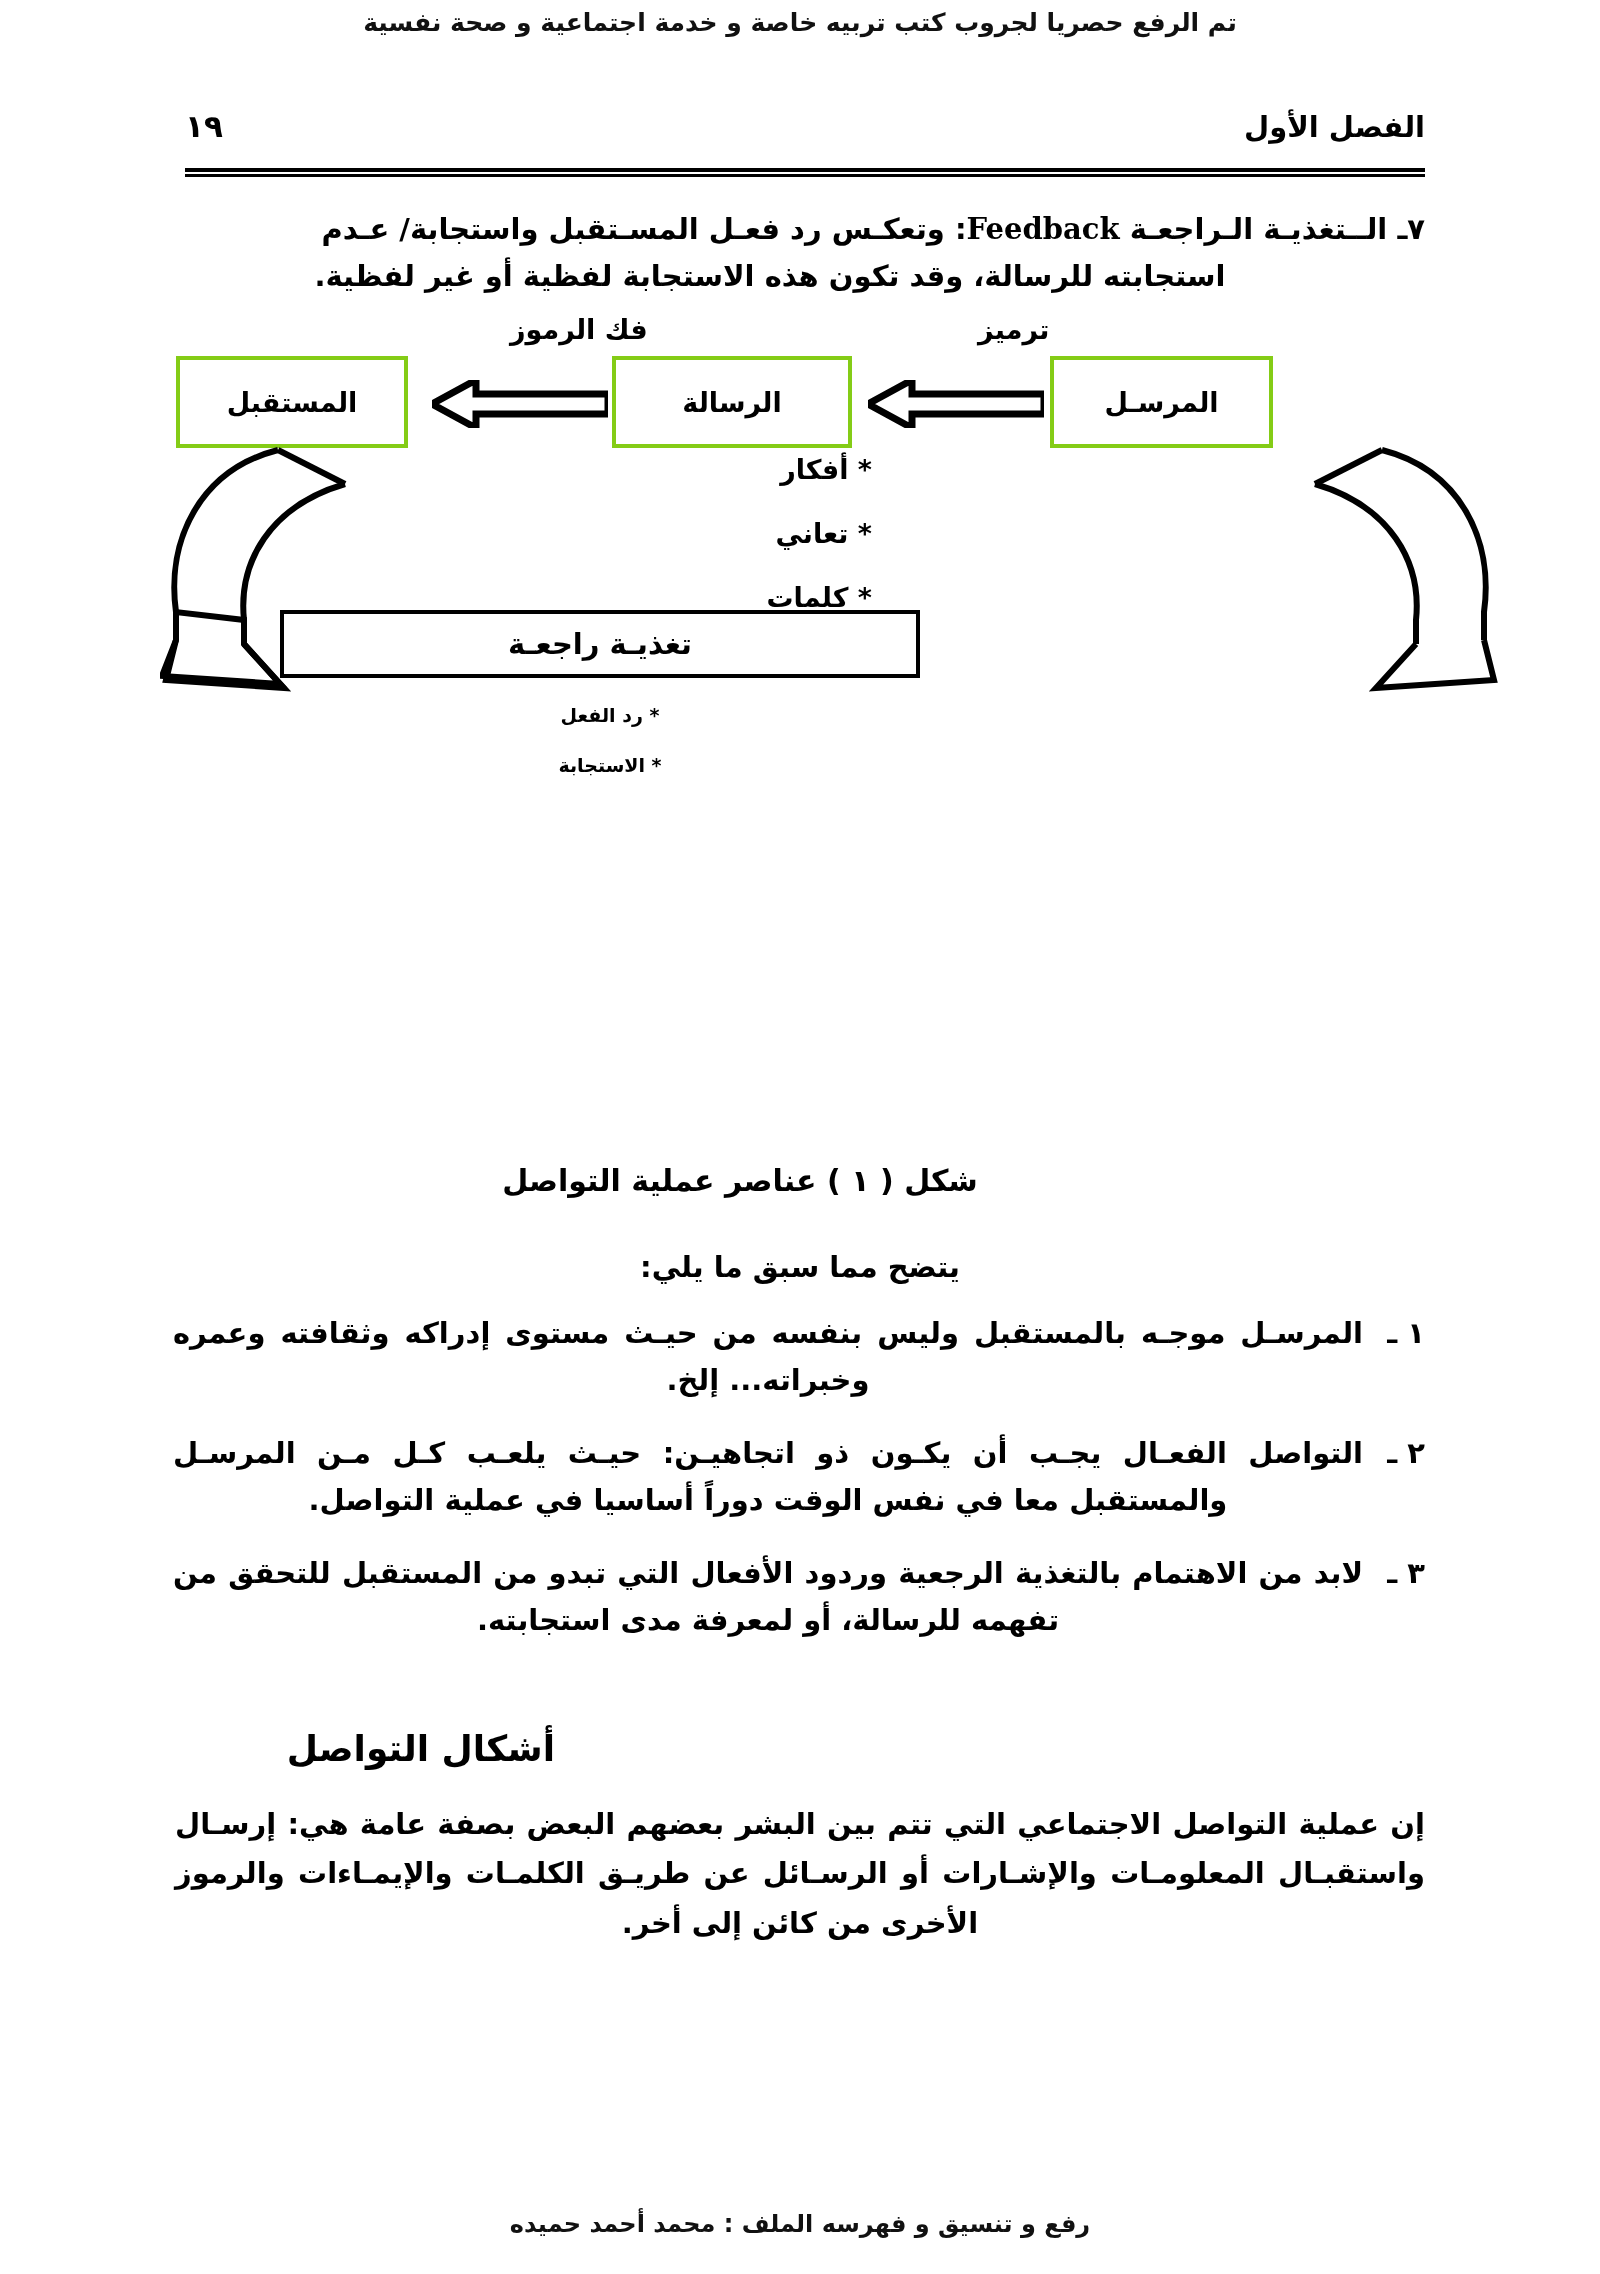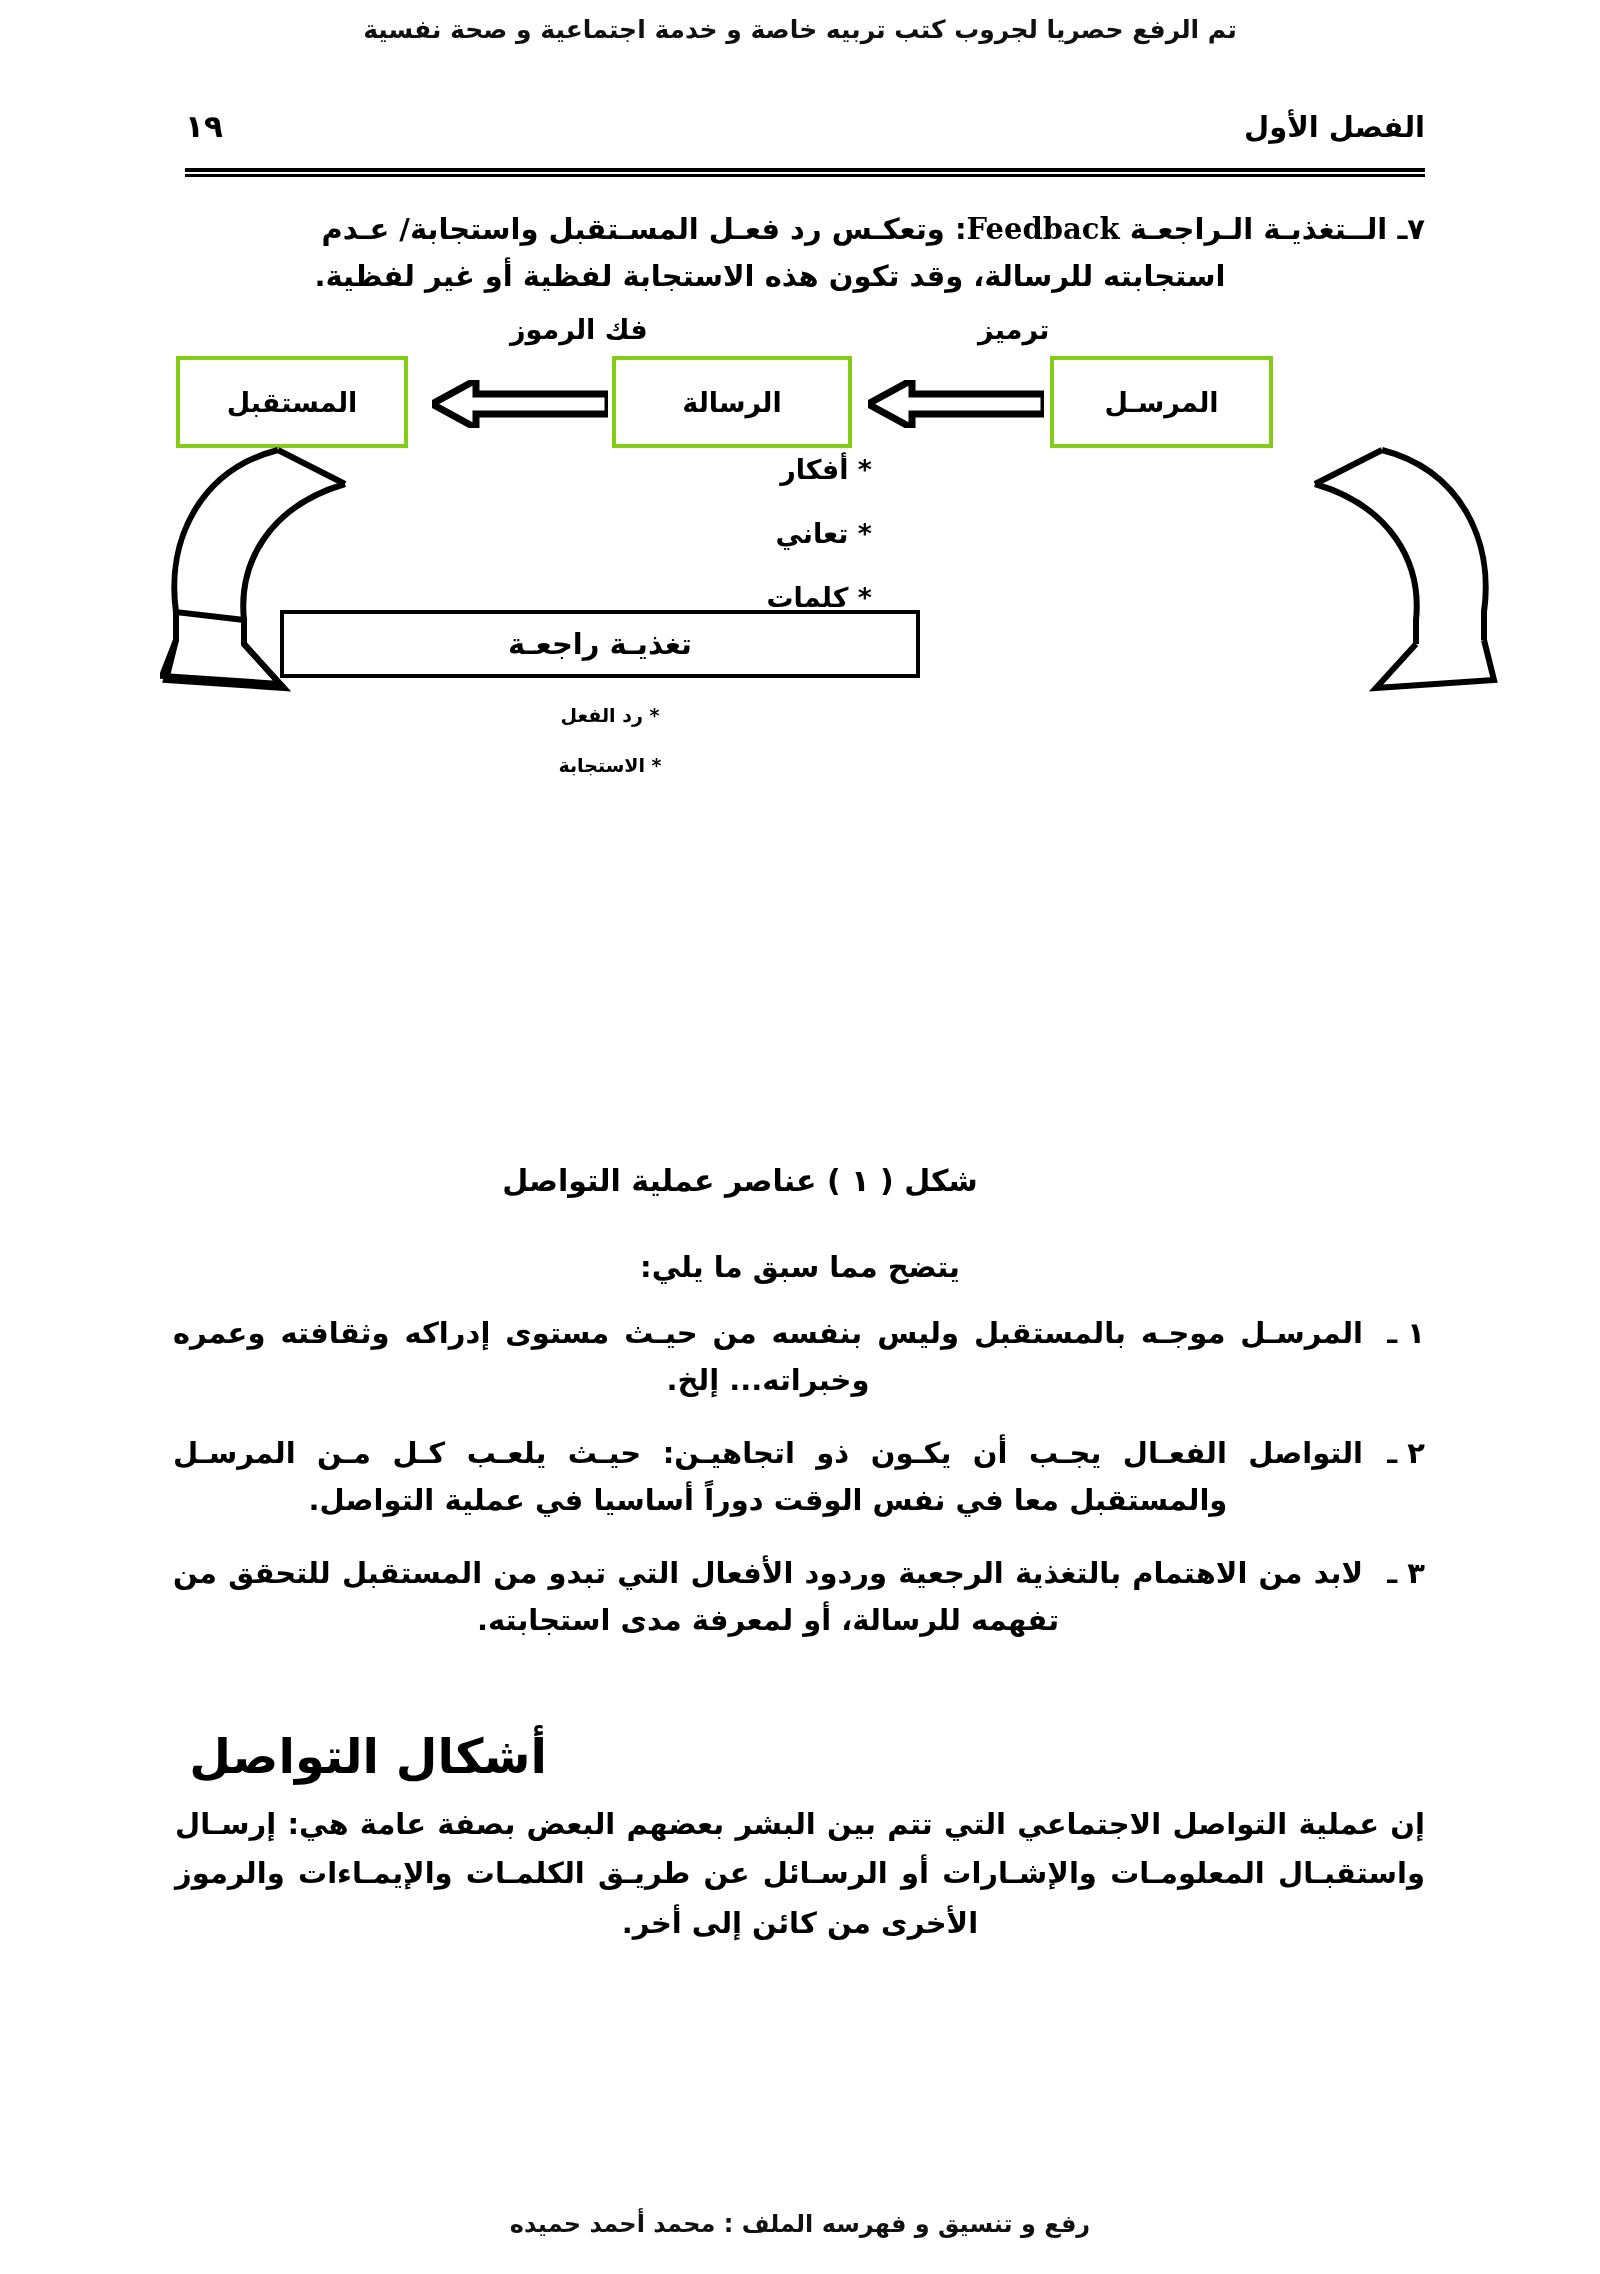--- a/index.html
+++ b/index.html
@@ -17,21 +17,21 @@
     width: 1600px;
     height: 2274px;
     background: #ffffff;
     overflow: hidden;
     margin: 0 auto;
   }
 
   
   .watermark-top {
     position: absolute;
-    top: 15px;
+    top: 8px;
     left: 0;
     width: 1600px;
     text-align: center;
     font-size: 25px;
     font-weight: 600;
     letter-spacing: 0px;
     color: #111;
     direction: rtl;
   }
 
@@ -242,25 +242,25 @@
   }
   .numitem .content {
     flex: 1 1 auto;
     text-align: justify;
     text-align-last: center;
   }
 
   .section-heading {
     position: absolute;
     top: 1728px;
-    right: 183px;
+    right: 175px;
     width: 1250px;
     direction: rtl;
     text-align: right;
-    font-size: 48px;
+    font-size: 36px;
     font-weight: 800;
     color: #000;
     padding-right: 870px;
     box-sizing: border-box;
   }
 
   .para-closing {
     top: 1800px;
     right: 175px;
     width: 1250px;

